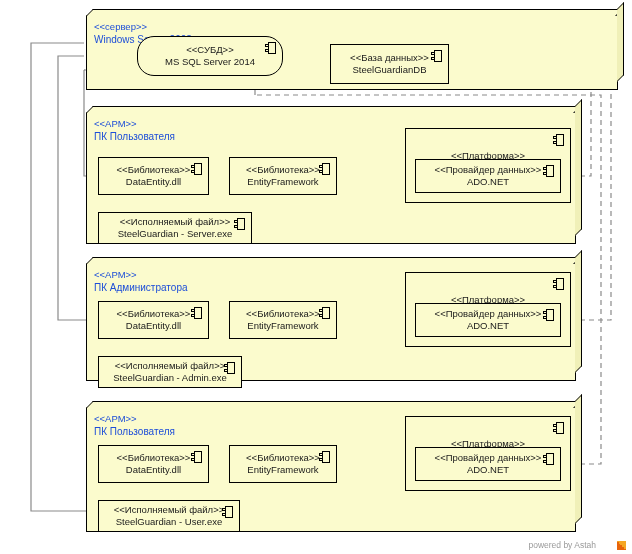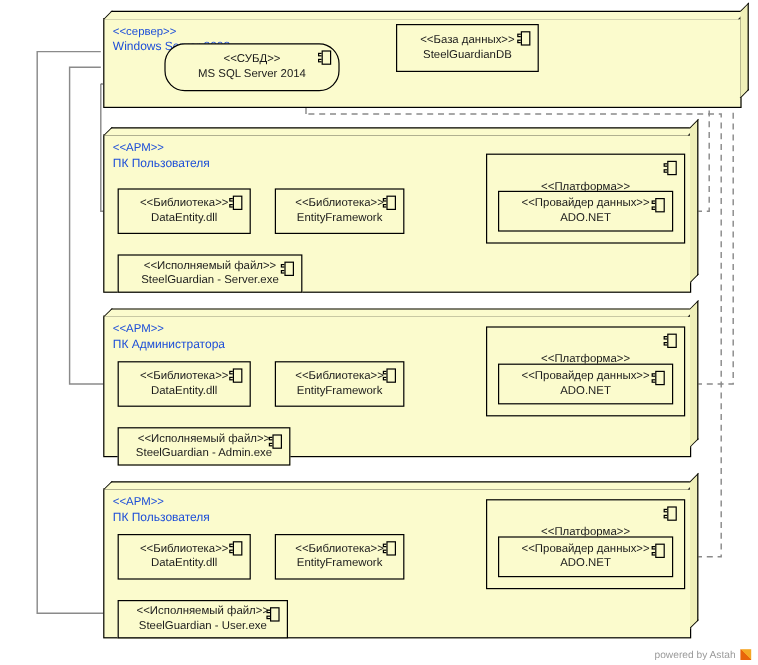--- a/index.html
+++ b/index.html
@@ -112,21 +112,21 @@
   }
 
   
   #watermark{
     position:absolute;
     right:6px; bottom:4px;
     font-size:8.5px;
     color:#9a9a9a;
     display:flex;
     align-items:center;
-    gap:4px;
+    gap:21px;
     white-space:nowrap;
   }
   #watermark .logo{
     display:inline-block;
     width:9px;height:9px;
     background:
       linear-gradient(45deg,#E8640A 0 50%,#F5A623 50% 100%);
   }
 </style>
 </head>
@@ -318,21 +318,21 @@
   <div class="comp" style="left:137px; top:36px; width:146px; height:40px;border-radius:17px;">
     <span class="cicon">
       <span class="t1"></span>
         <span class="t2"></span>
         <span class="body"></span>
     </span>
     <span class="st">&lt;&lt;СУБД&gt;&gt;</span>
     <span class="nm">MS SQL Server 2014</span>
   </div>
 
-  <div class="comp" style="left:330px; top:20px; width:119px; height:40px;">
+  <div class="comp" style="left:330px; top:44px; width:119px; height:40px;">
     <span class="cicon">
       <span class="t1"></span>
         <span class="t2"></span>
         <span class="body"></span>
     </span>
     <span class="st">&lt;&lt;База данных&gt;&gt;</span>
     <span class="nm">SteelGuardianDB</span>
   </div>
 
   <div class="node" style="left:86px; top:112px; width:490px; height:132px;">

